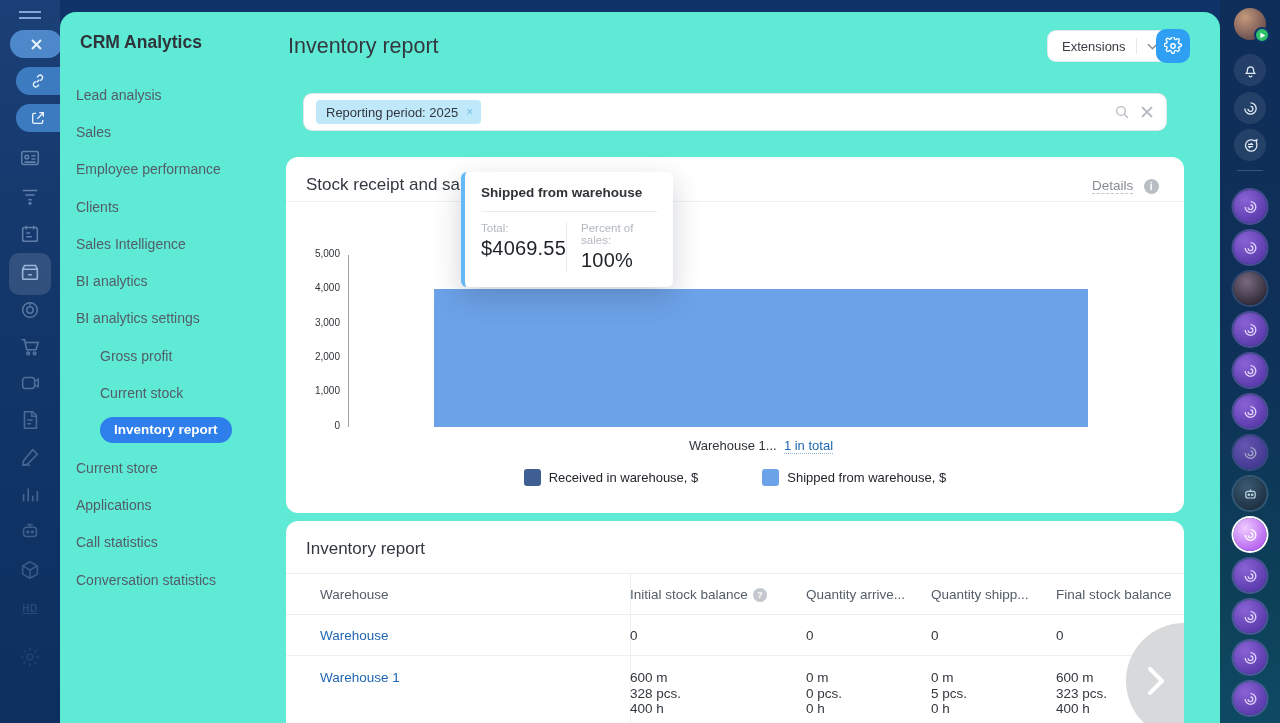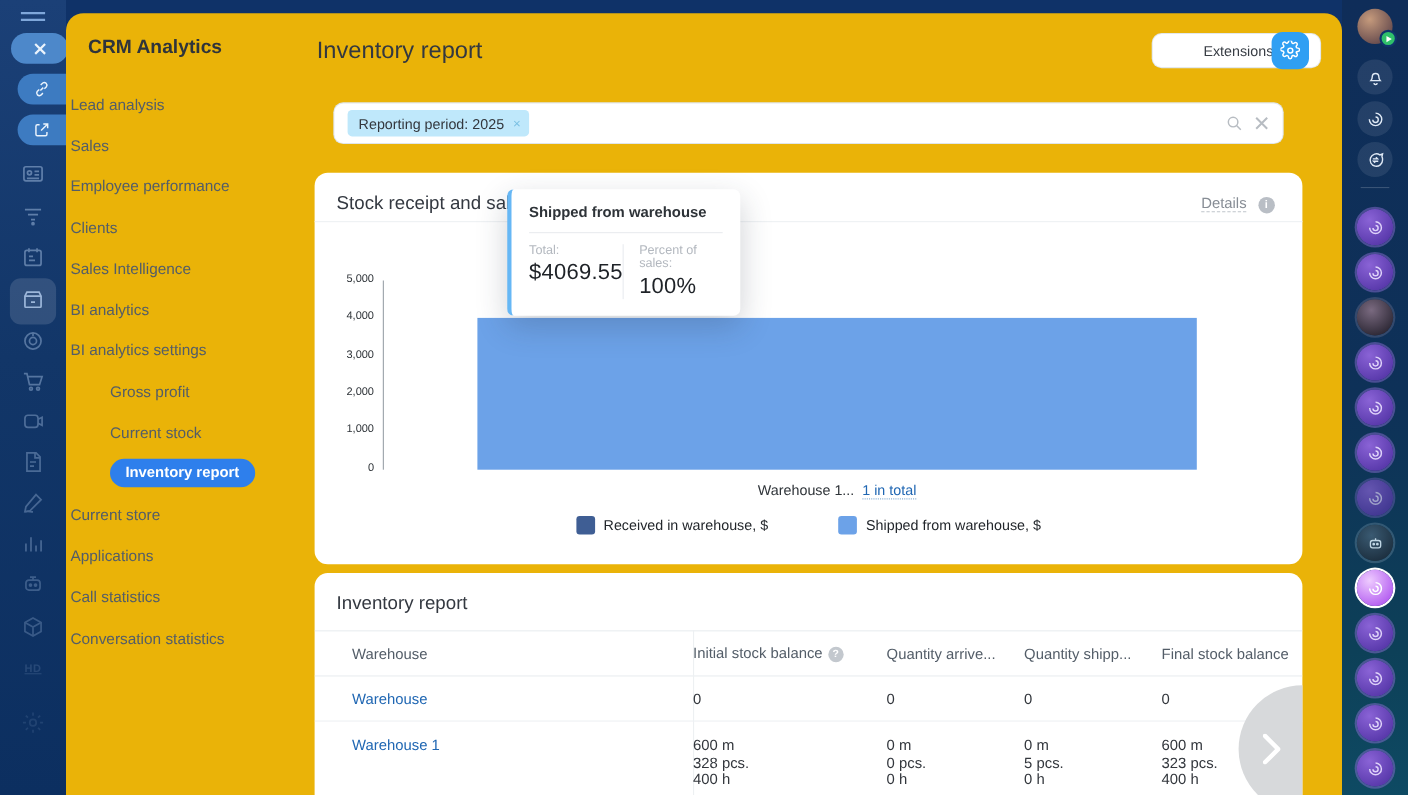--- a/index.html
+++ b/index.html
@@ -38,36 +38,36 @@
     background:radial-gradient(circle at 35% 30%,#8a63d6,#5a3aac 75%);
     box-shadow:0 0 0 2px rgba(148,116,222,.45); color:rgba(234,224,255,.9); }
   .rr-ava.dim { opacity:.7; }
   .rr-ava.active { background:radial-gradient(circle at 35% 30%,#eecbff,#b35cf0 80%);
     box-shadow:0 0 0 2px #ffffff; color:#fff; }
   .rr-ava.photo { background:radial-gradient(circle at 40% 30%,#7a6a80,#2e2936 78%); box-shadow:0 0 0 2px rgba(120,120,150,.35); }
   .rr-ava.robot { background:radial-gradient(circle at 40% 30%,#3a5a72,#1d3040 78%); box-shadow:0 0 0 2px rgba(120,150,170,.35); color:#bfd6e4; }
 
   
   .panel { position:absolute; left:60px; top:12px; width:1160px; height:711px;
-    background:#eab308; border-radius:16px 16px 0 0; z-index:2; }
+    background:#5eead4; border-radius:16px 16px 0 0; z-index:2; }
 
   
   .menu-title { position:absolute; left:20px; top:20px; font-size:17.5px; font-weight:bold; color:#2f343b; }
   .menu { position:absolute; left:0; top:64px; width:226px; }
-  .menu-item { height:37.3px; display:flex; align-items:center; padding-left:4px;
+  .menu-item { height:37.3px; display:flex; align-items:center; padding-left:16px;
     font-size:14px; color:#535d68; cursor:pointer; }
   .menu-item.child { padding-left:40px; }
   .menu-item .pill { background:#2e7fec; color:#fff; font-weight:bold; font-size:13.5px;
     padding:5px 14px 6px; border-radius:14px; }
 
   
   .page-title { position:absolute; left:228px; top:22px; font-size:21.5px; color:#333840; font-weight:500; }
   .extensions-btn { position:absolute; left:988px; top:19px; height:30px; background:#fff; border-radius:8px;
     display:flex; align-items:center; font-size:13px; color:#383d44; box-shadow:0 0 0 1px #e3e8ec; cursor:pointer; }
-  .extensions-btn .lbl { padding:0 10px 0 14px;margin-left:32px; }
+  .extensions-btn .lbl { padding:0 10px 0 14px; }
   .extensions-btn .sep { width:1px; height:16px; background:#e3e8ec; }
   .extensions-btn .chev { padding:0 10px; color:#8a9098; display:flex; }
   .gear-btn { position:absolute; left:1096px; top:17px; width:34px; height:34px; border-radius:10px;
     background:#2f9ff3; display:flex; align-items:center; justify-content:center; color:#fff; cursor:pointer; }
 
   
   .filter-bar { position:absolute; left:244px; top:82px; width:862px; height:36px; background:#fff;
     border-radius:8px; box-shadow:0 0 0 1px #e0e6ea; display:flex; align-items:center; padding:0 12px; }
   .filter-tag { background:#bfe8fb; border-radius:4px; height:24px; display:flex; align-items:center;
     padding:0 8px 0 10px; font-size:13px; color:#33373d; cursor:pointer; }

